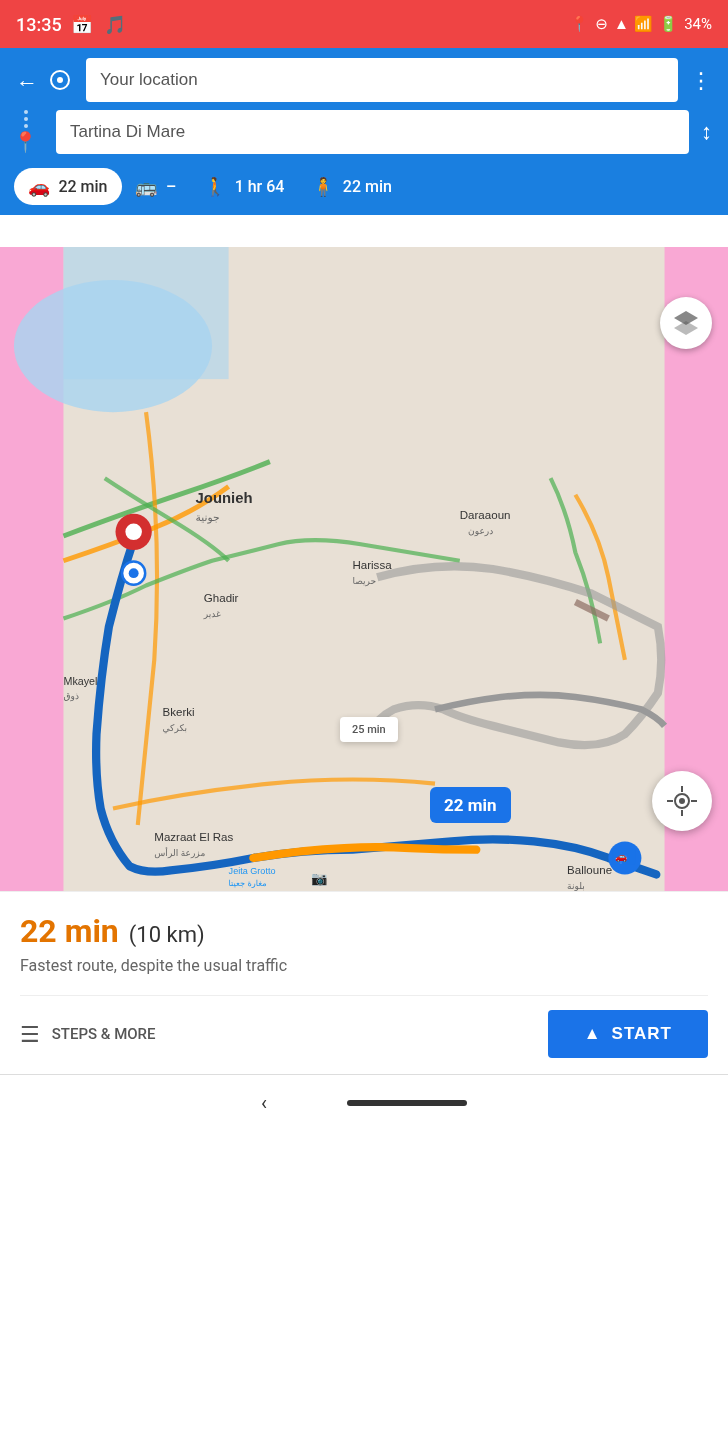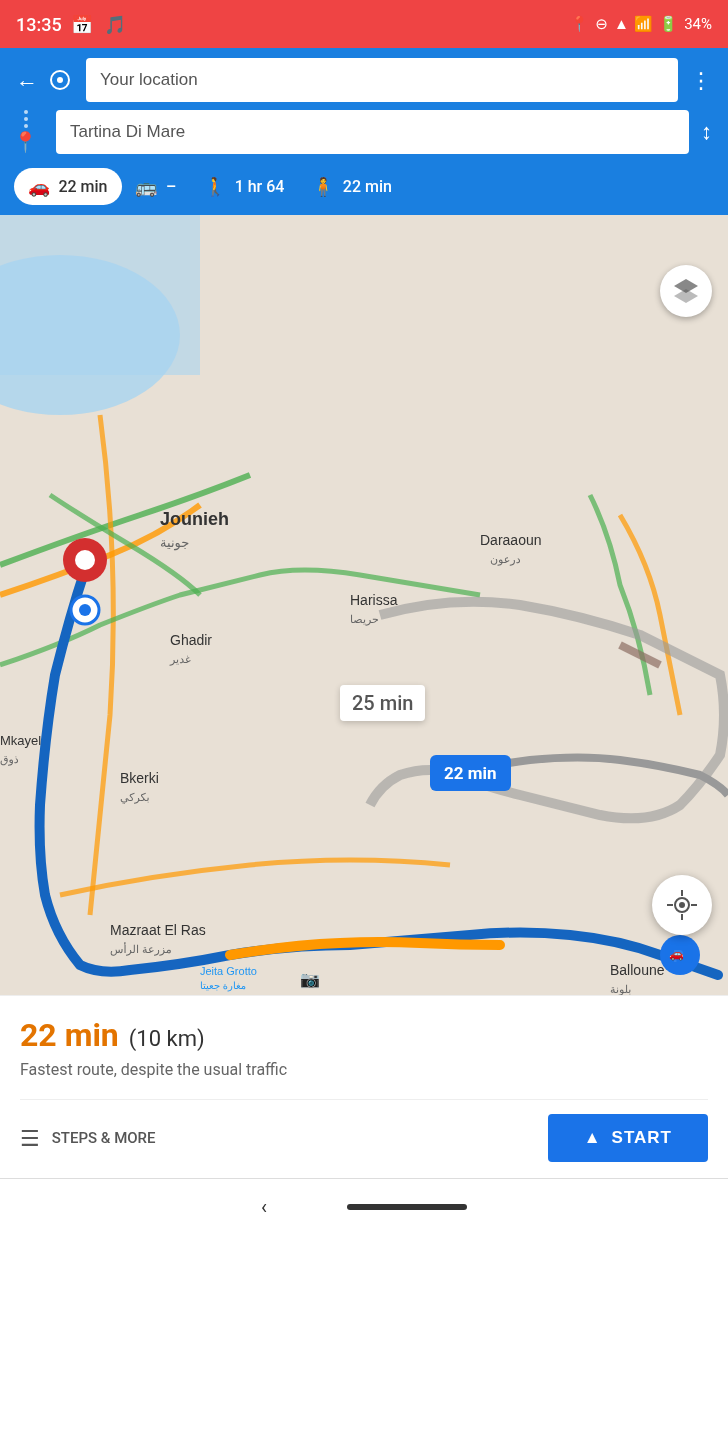--- a/index.html
+++ b/index.html
@@ -121,24 +121,25 @@
     }
     .transport-tab.active {
       background: white;
       color: #333;
     }
     .transport-tab .tab-icon { font-size: 18px; }
 
     
     .map-area {
       width: 728px;
-      height: 780px;
+      height: 644px;
       background: #f9a8d4;
       position: relative;
       overflow: hidden;
+      margin-top: 32px;
     }
 
     
     .map-svg {
       width: 100%;
       height: 100%;
     }
 
     
     .map-layer-btn {
@@ -169,21 +170,21 @@
       cursor: pointer;
       font-size: 26px;
       color: #555;
     }
     .time-badge-25 {
       position: absolute;
       top: 470px;
       left: 340px;
       background: white;
       color: #555;
-      font-size: 20px;
+      font-size: 11px;
       padding: 6px 12px;
       border-radius: 4px;
       box-shadow: 0 2px 6px rgba(0,0,0,0.2);
       font-weight: 500;
     }
     .time-badge-22 {
       position: absolute;
       top: 540px;
       left: 430px;
       background: #1a73e8;

